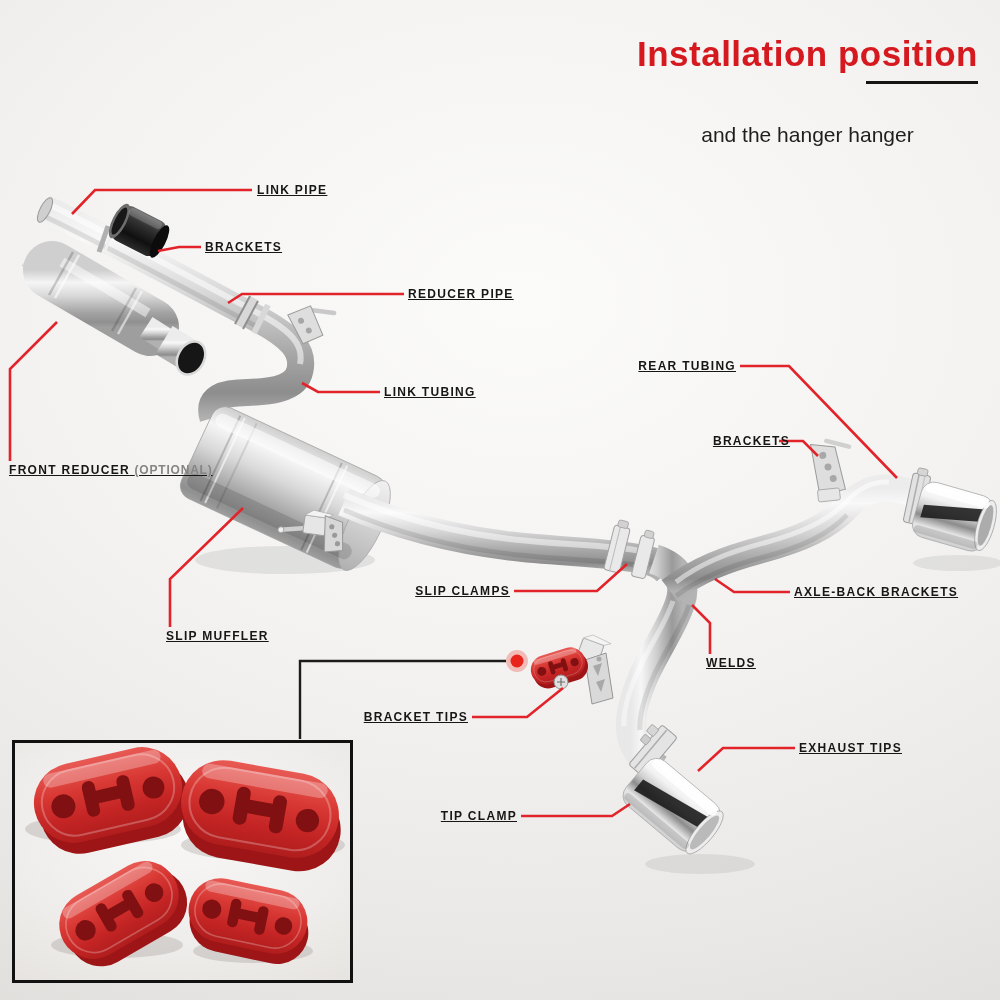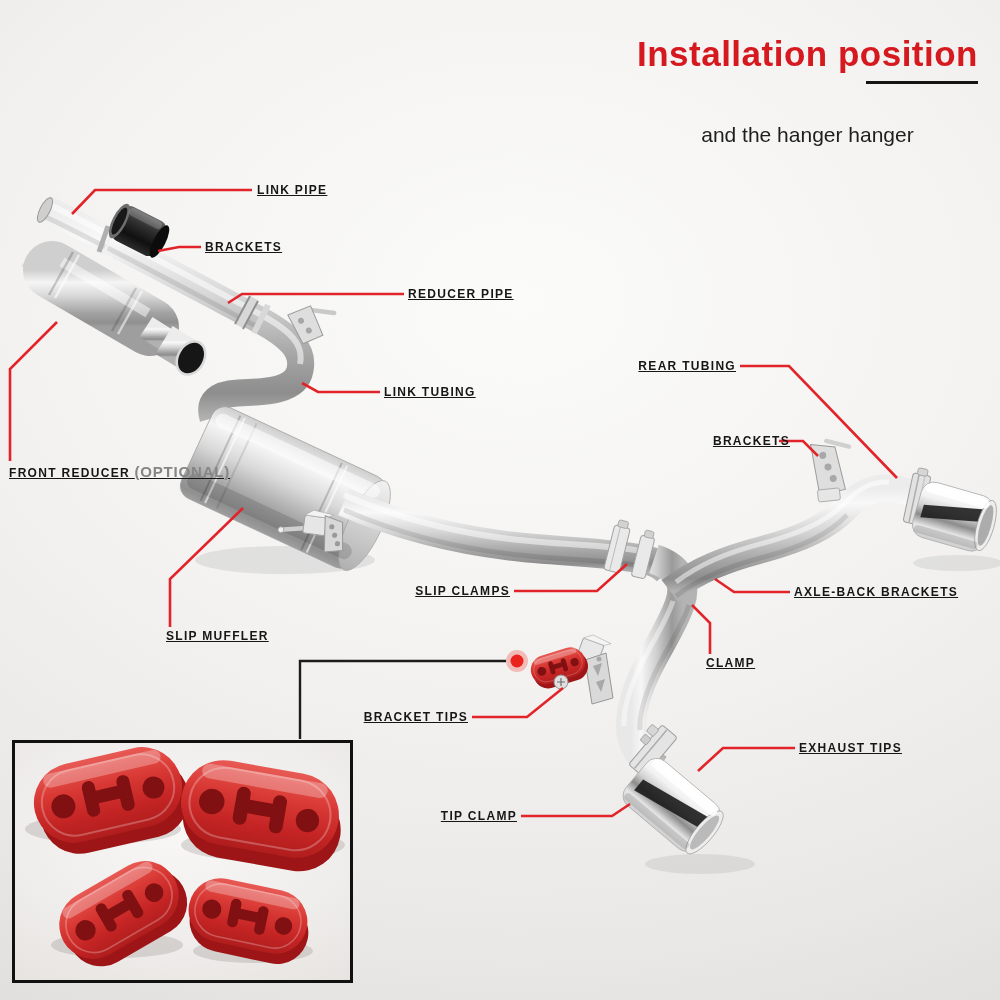--- a/index.html
+++ b/index.html
@@ -10,21 +10,21 @@
   }
   .art{position:absolute;left:0;top:0;width:1000px;height:1000px;}
   .title-block{position:absolute;top:36px;right:22px;text-align:center;}
   .page-title{margin:0;font-size:35px;font-weight:bold;letter-spacing:.5px;color:#d5191f;line-height:1.05;}
   .title-rule{width:112px;height:3px;background:#141414;margin:8px 0 10px auto;}
   .sub{margin:0;font-size:21px;line-height:1.32;color:#1e1e1e;}
   .lbl{
     position:absolute;font-size:12px;font-weight:bold;letter-spacing:1.3px;
     color:#161616;white-space:nowrap;line-height:1.2;text-decoration:underline;
   }
-  .lbl .opt{color:#858585;font-size:15px;letter-spacing:.8px;font-weight:bold;margin-top:24px;}
+  .lbl .opt{color:#858585;font-size:12px;letter-spacing:.8px;font-weight:bold;margin-top:24px;}
   .inset{
     position:absolute;left:12px;top:740px;width:341px;height:243px;
     border:3px solid #111;box-sizing:border-box;
     background:radial-gradient(95% 85% at 50% 38%, #f8f7f6 0%, #efedeb 55%, #e4e1dd 100%);
   }
   .inset svg{display:block;width:100%;height:100%;}
 </style>
 </head>
 <body>
 
@@ -279,21 +279,21 @@
   <div class="lbl" style="left:257px;top:183px">LINK PIPE</div>
   <div class="lbl" style="left:205px;top:240px">BRACKETS</div>
   <div class="lbl" style="left:408px;top:287px">REDUCER PIPE</div>
   <div class="lbl" style="left:384px;top:385px">LINK TUBING</div>
   <div class="lbl" style="left:9px;top:463px"><span>FRONT REDUCER</span> <span class="opt">(OPTIONAL)</span></div>
   <div class="lbl" style="left:166px;top:629px">SLIP MUFFLER</div>
   <div class="lbl" style="right:490px;top:584px">SLIP CLAMPS</div>
   <div class="lbl" style="right:264px;top:359px">REAR TUBING</div>
   <div class="lbl" style="right:210px;top:434px">BRACKETS</div>
   <div class="lbl" style="left:794px;top:585px">AXLE-BACK BRACKETS</div>
-  <div class="lbl" style="left:706px;top:656px">CLAMP</div>
+  <div class="lbl" style="left:706px;top:656px">WELDS</div>
   <div class="lbl" style="right:532px;top:710px">BRACKET TIPS</div>
   <div class="lbl" style="left:799px;top:741px">EXHAUST TIPS</div>
   <div class="lbl" style="right:483px;top:809px">TIP CLAMP</div>
 
   <div class="inset">
     <svg viewBox="0 0 335 237">
       <ellipse cx="88" cy="86" rx="78" ry="15" fill="rgba(120,110,105,0.22)"></ellipse>
       <ellipse cx="248" cy="102" rx="82" ry="16" fill="rgba(120,110,105,0.22)"></ellipse>
       <ellipse cx="102" cy="202" rx="66" ry="13" fill="rgba(120,110,105,0.22)"></ellipse>
       <ellipse cx="238" cy="208" rx="60" ry="12" fill="rgba(120,110,105,0.22)"></ellipse>

